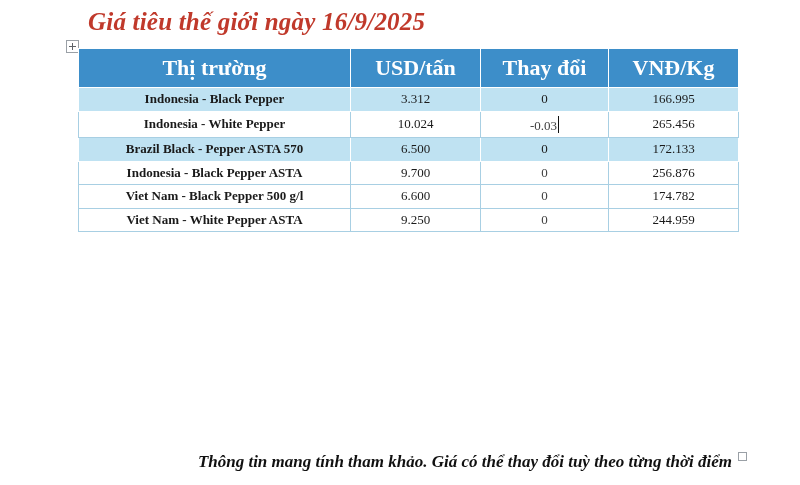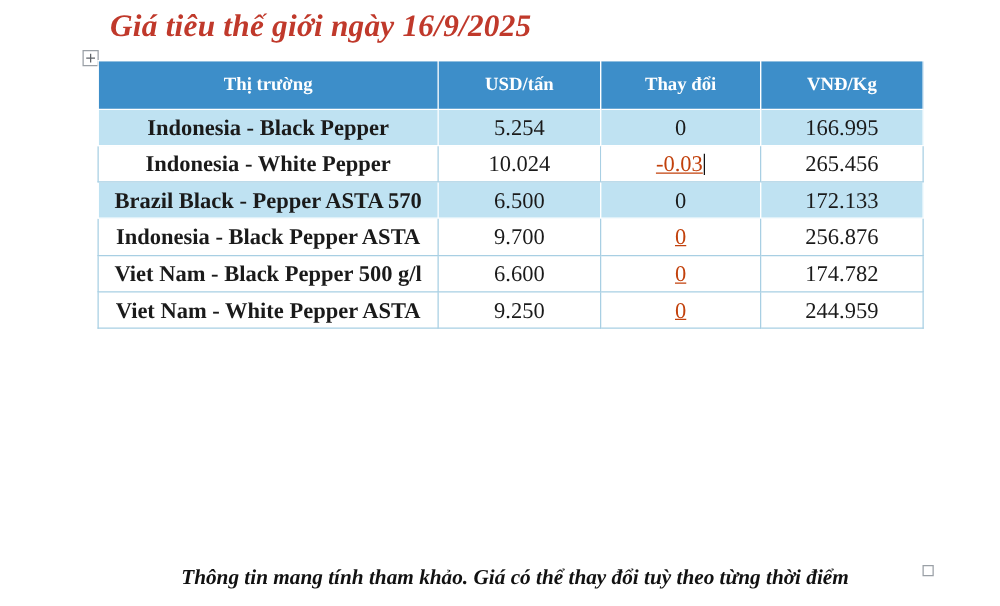--- a/index.html
+++ b/index.html
@@ -80,27 +80,27 @@
   table.price-table th,
   table.price-table td {
     border: 1px solid #ffffff;
     text-align: center;
     vertical-align: middle;
     font-family: "Liberation Serif", serif;
   }
   table.price-table thead th {
     background: #3d8ec9;
     color: #ffffff;
-    font-size: 15px;
+    font-size: 22px;
     font-weight: bold;
     height: 38px;
     padding: 0 4px;
   }
   table.price-table tbody td {
-    font-size: 18px;
+    font-size: 13px;
     color: #1a1a1a;
     padding: 4px 6px;
     line-height: 1.12;
   }
   tbody tr.shade td {
     background: #bfe2f2;
   }
   tbody tr.plain td {
     background: #ffffff;
     border-color: #9ec9e0;
@@ -109,41 +109,40 @@
     border: 1px solid #a8cfe3;
   }
   td.market {
     font-weight: bold;
     font-size: 16.5px;
   }
   td.change {
     color: #2f6fa8;
   }
   tbody tr.plain td.change {
-    color: #c2410c;
-    text-decoration: underline;
+    color: #404040;
   }
   td.change.negative {
     color: #c0392b;
     position: relative;
   }
   .caret {
     display: inline-block;
     width: 1px;
     height: 17px;
     background: #111111;
     vertical-align: -3px;
     margin-left: 1px;
   }
   .footnote {
     position: absolute;
     left: 92px;
     top: 452px;
     width: 640px;
-    text-align: center;
+    text-align: right;
     font-family: "Liberation Serif", serif;
     font-style: italic;
     font-weight: bold;
     font-size: 17px;
     color: #111111;
     white-space: nowrap;
   }
   col.c0 { width: 272px; }
   col.c1 { width: 130px; }
   col.c2 { width: 128px; }
@@ -169,21 +168,21 @@
       <tr>
         <th>Thị trường</th>
         <th>USD/tấn</th>
         <th>Thay đổi</th>
         <th>VNĐ/Kg</th>
       </tr>
     </thead>
     <tbody>
       <tr class="shade">
         <td class="market">Indonesia - Black Pepper</td>
-        <td>5.254</td>
+        <td>3.312</td>
         <td class="change">0</td>
         <td>166.995</td>
       </tr>
       <tr class="plain">
         <td class="market">Indonesia - White Pepper</td>
         <td>10.024</td>
         <td class="change negative"><span>-0.03</span><span class="caret"></span></td>
         <td>265.456</td>
       </tr>
       <tr class="shade">

